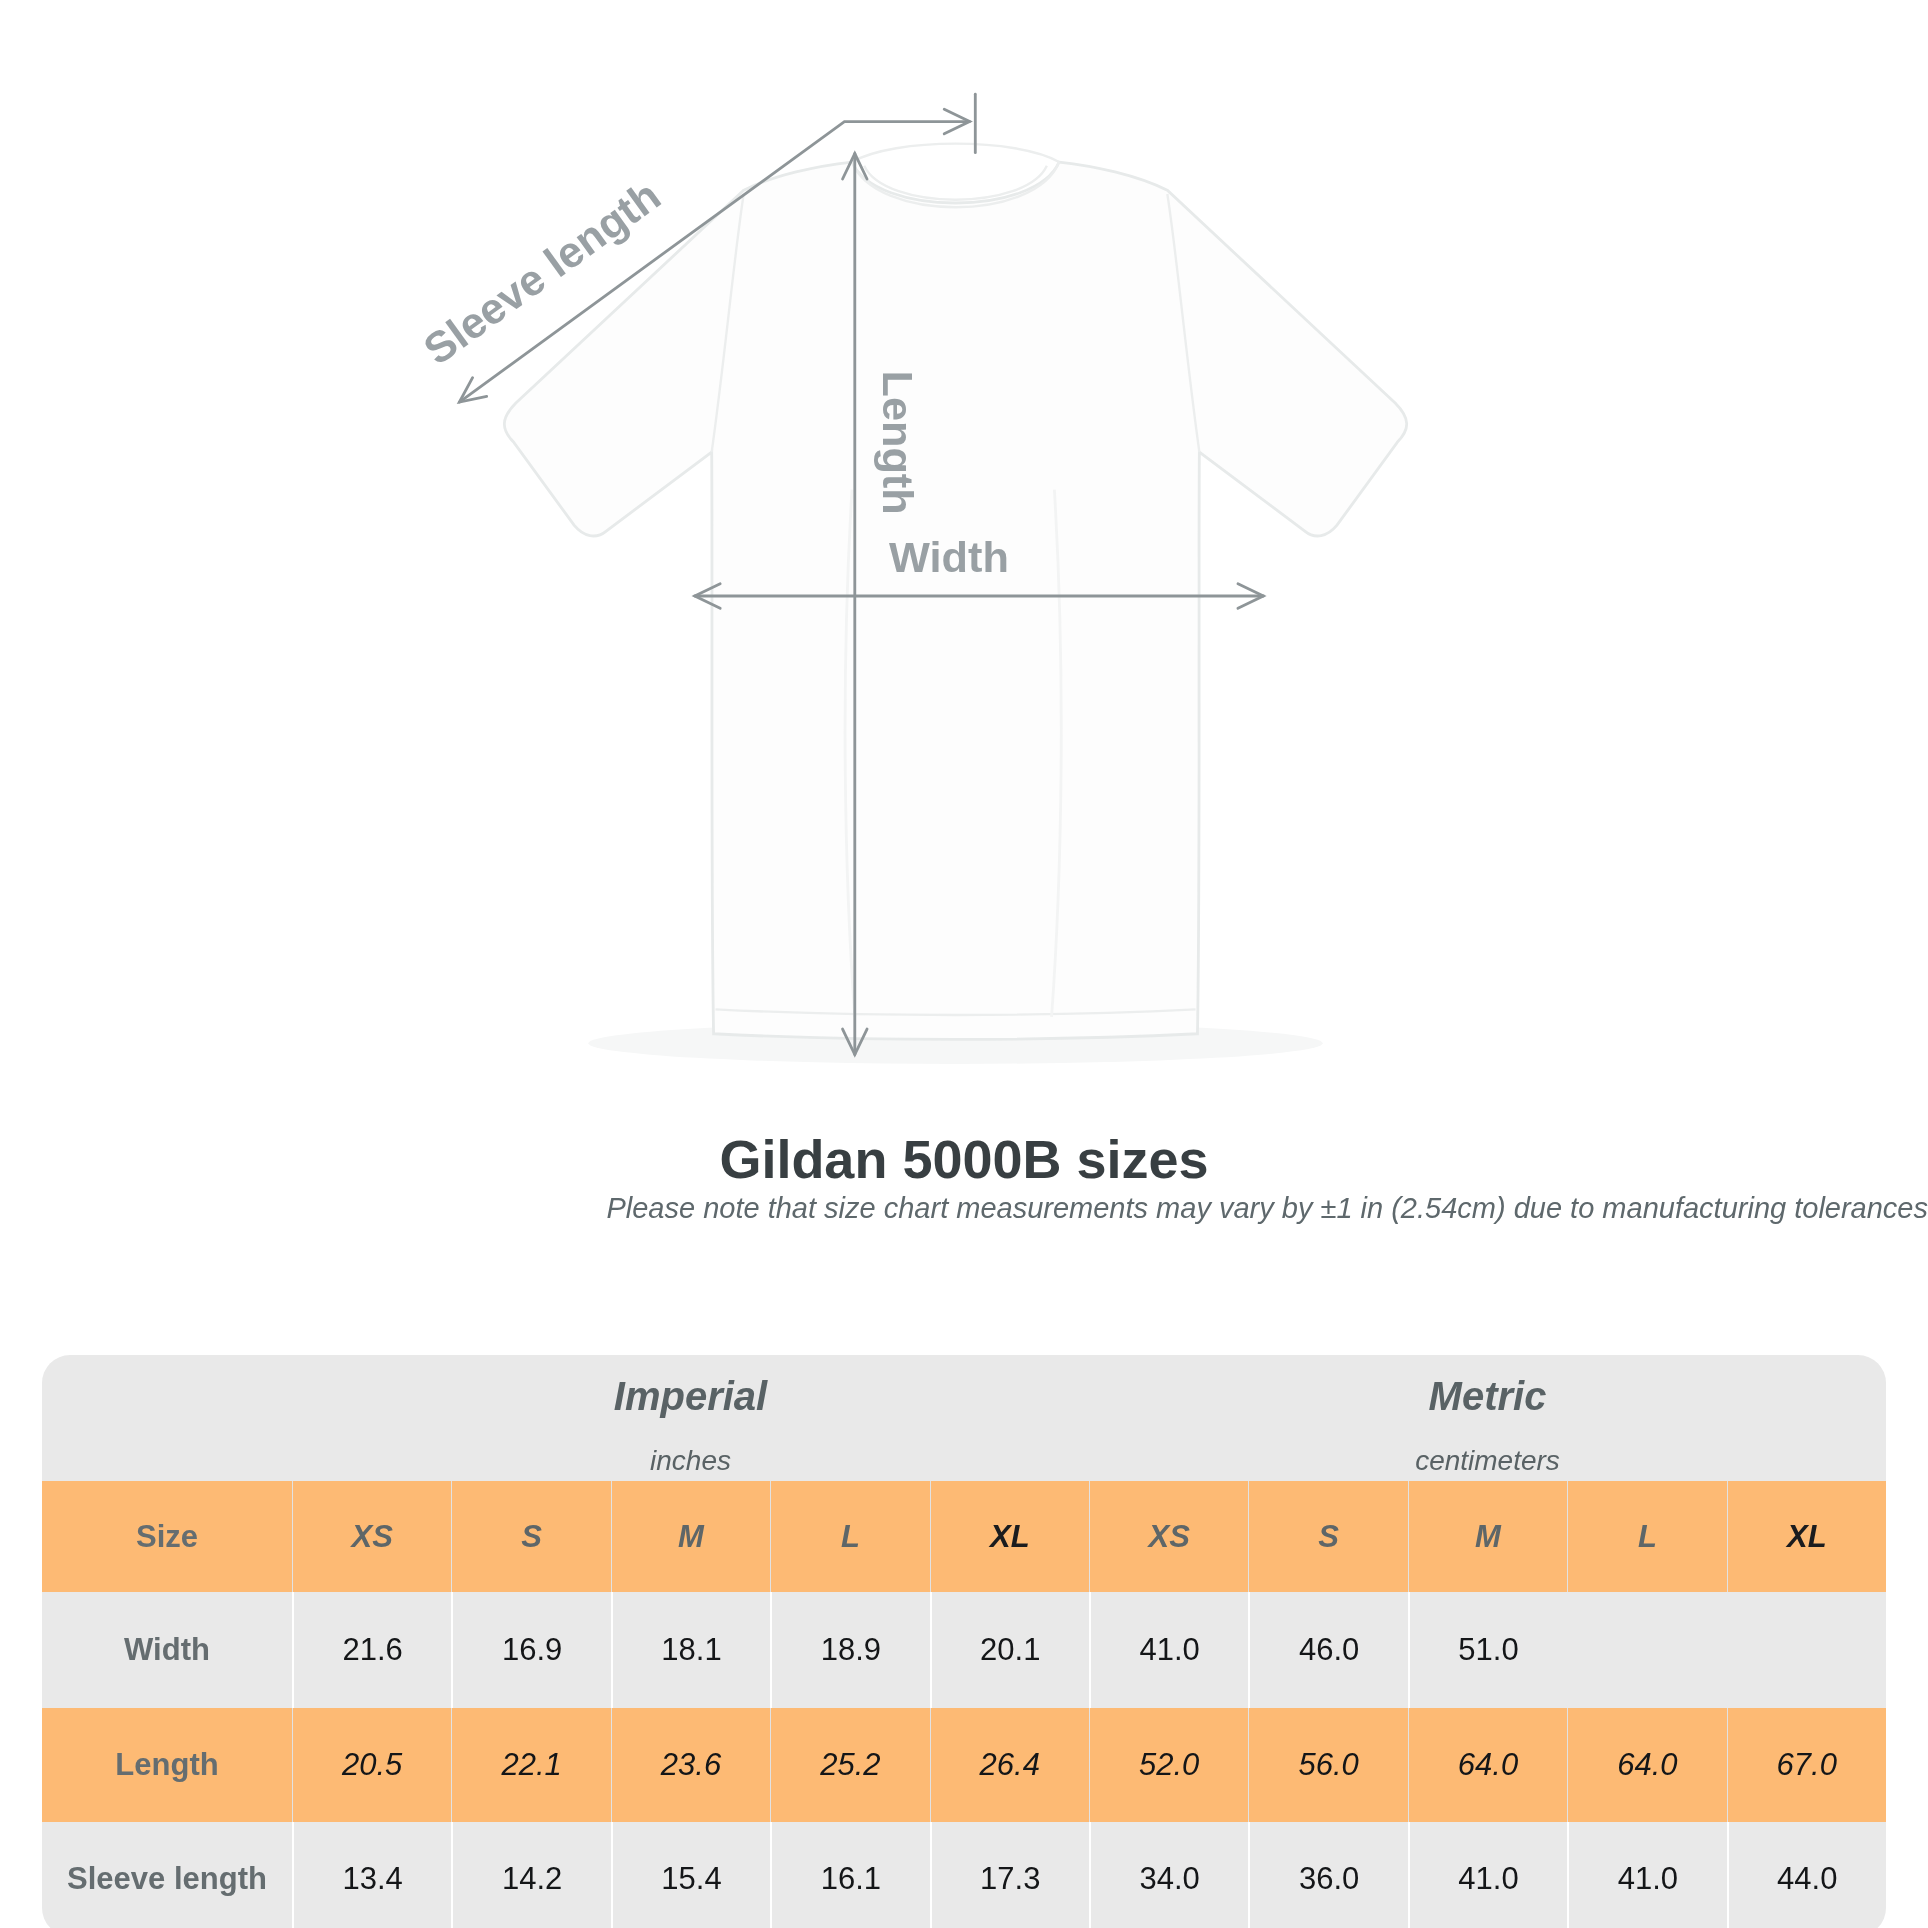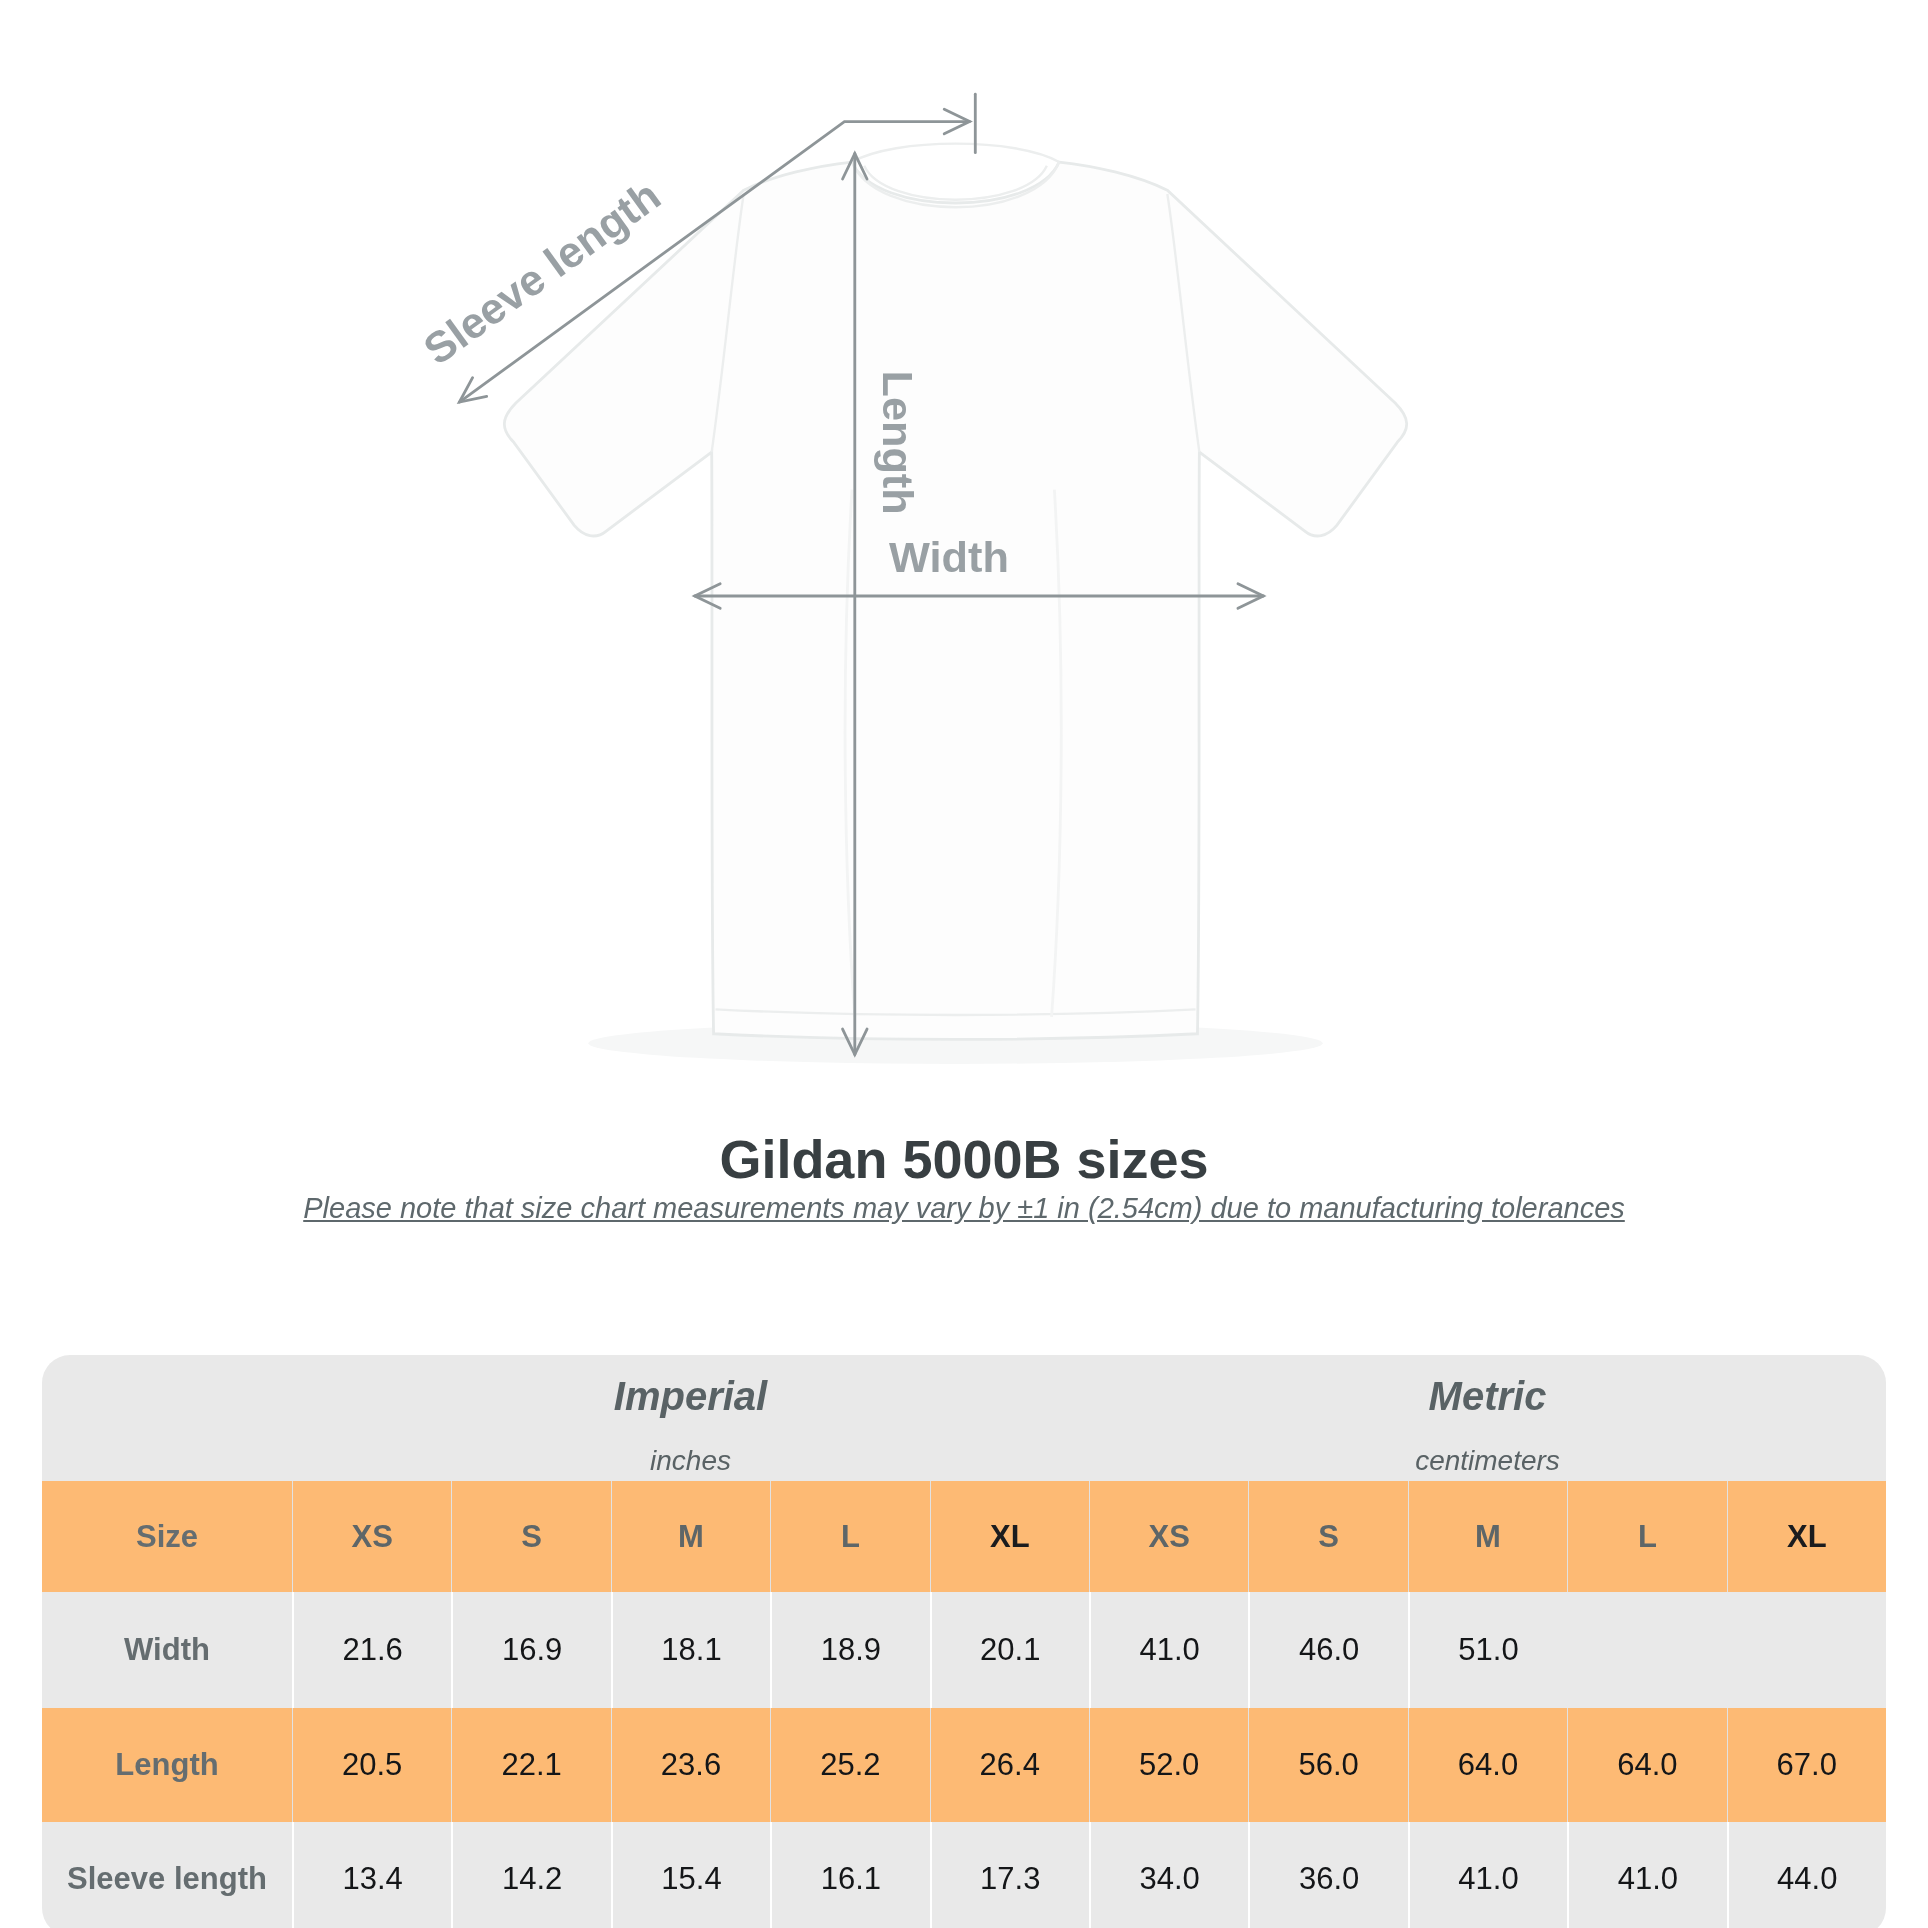--- a/index.html
+++ b/index.html
@@ -20,21 +20,21 @@
   .shirt-detail { fill: none; stroke: #eceeee; stroke-width: 2.5; }
   .shirt-wrinkle { fill: none; stroke: #f3f4f4; stroke-width: 3; }
 
   
   .title {
     position: absolute; left: 0; top: 1128px; width: 100%;
     text-align: center; font-size: 54px; font-weight: bold; color: #383f42;
   }
   .subtitle {
     position: absolute; left: 0; top: 1192px; width: 100%;
-    text-align: center; font-size: 29px; font-style: italic; color: #5e686c; text-decoration: underline;
+    text-align: right; font-size: 29px; font-style: italic; color: #5e686c;
   }
 
   
   .size-table {
     position: absolute; left: 42px; top: 1355px; width: 1844px; text-align: center;
   }
   .t-row {
     display: grid;
     grid-template-columns: 250px repeat(10, 1fr);
     align-items: center;
@@ -53,21 +53,21 @@
   .row-white { height: 111px; background: #fdba74; }
   .row-gray  { background: #e9e9e9; }
   .h-123 { height: 116px; }
   .h-121 { height: 114px; }
   .row-last { border-radius: 0 0 28px 28px; overflow: hidden; }
   .cell {
     height: 100%;
     display: flex; align-items: center; justify-content: center;
     font-size: 31px; color: #141618;
   }
-  .row-white .cell.sep { border-left: 1.9px solid #e2e2e2; }
+  .row-white .cell.sep { border-left: 1.9px solid #e2e2e2; font-style: italic; }
   .row-gray  .cell.sep { border-left: 2.8px solid #ffffff; }
   .cell.hdr { font-weight: bold; color: #5e6668; }
   .cell.hdr-xl { font-weight: bold; color: #1b1c1e; }
   .cell.rowlab { font-weight: bold; color: #656d70; }
 </style>
 </head>
 <body>
 
 <div id="canvas">
 

